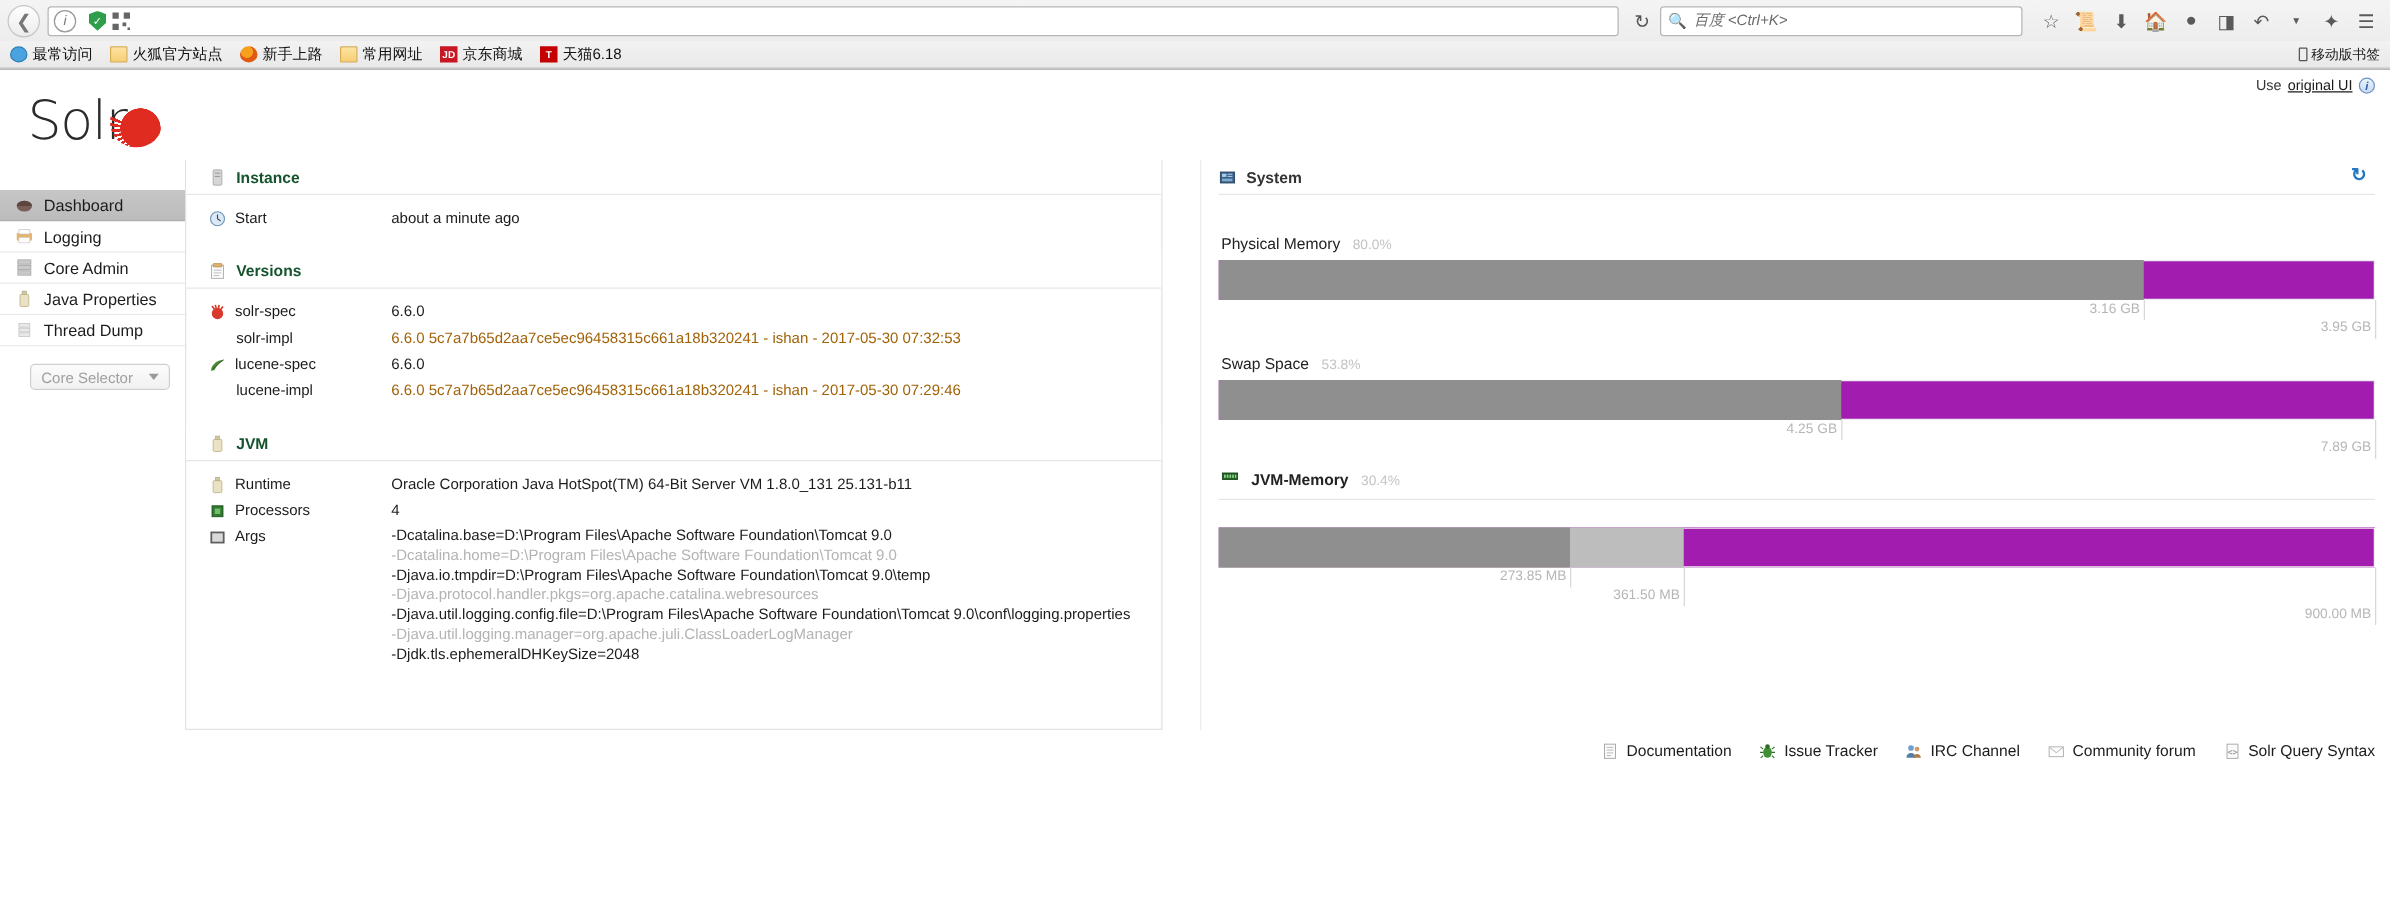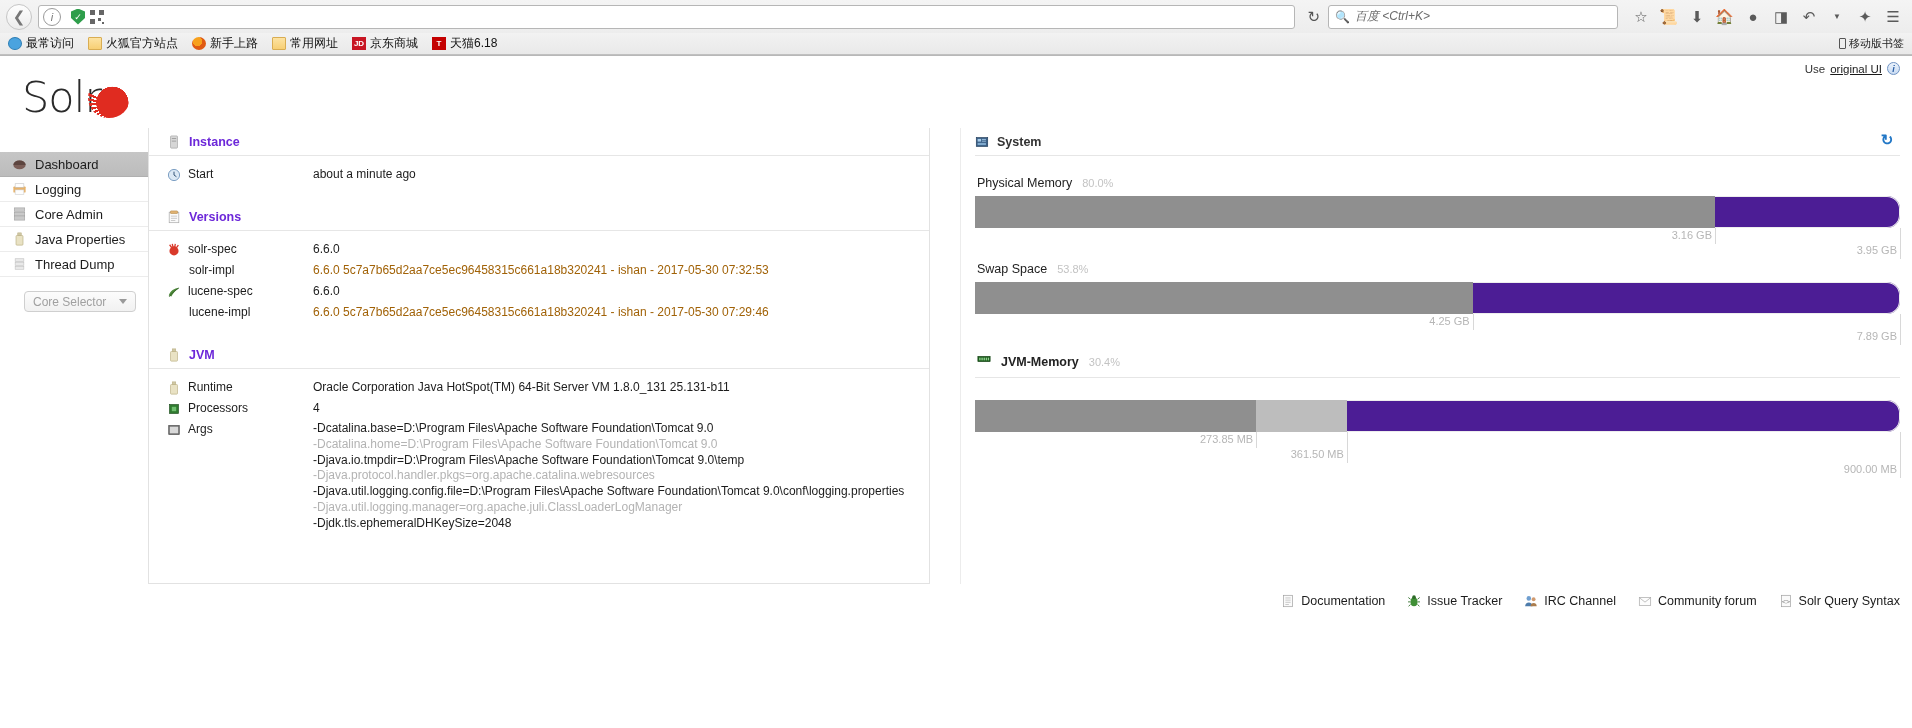--- a/index.html
+++ b/index.html
@@ -245,21 +245,21 @@
     min-height: 456px;
     padding-bottom: 10px;
   }
   .sec-head {
     display: flex; align-items: center; gap: 8px;
     height: 28px;
     padding-left: 18px;
     border-bottom: 1px solid #e6e6e6;
     font-weight: bold;
     font-size: 12.5px;
-    color: #6d28d9;
+    color: #14532d;
     background: #fff;
   }
   .sec-body { padding: 8px 0 18px 0; }
   .kv {
     display: flex;
     align-items: flex-start;
     padding: 2px 0 2px 18px;
     font-size: 12px;
     line-height: 17px;
   }
@@ -294,35 +294,34 @@
     gap: 8px;
     position: relative;
   }
   #refresh-btn {
     position: absolute; right: 4px; top: 3px;
     width: 18px; height: 18px;
     color: #2277c6;
     font-size: 15px;
     display: flex; align-items: center; justify-content: center;
   }
-  .meter-block { margin-top: 20px; }
+  .meter-block { margin-top: 32px; }
   .meter-title {
     display: flex; align-items: baseline; gap: 10px;
     margin-bottom: 6px;
     padding-left: 2px;
   }
   .meter-title .lbl { font-size: 12.5px; color: #222; }
   .meter-title .pct { font-size: 11px; color: #c3c3c3; }
   .meter-title .lbl.bold { font-weight: bold; }
   .bar-wrap {
     position: relative;
     height: 32px;
-    background: #4c1d95;
+    background: #a21caf;
     box-shadow: inset 0 0 0 1px #ededed;
-    border-radius: 13px;
   }
   .bar-seg {
     position: absolute; top: 0; bottom: 0; left: 0;
   }
   .bar-dark { background: #8f8f8f; }
   .bar-mid  { background: #bdbdbd; }
   .tick {
     position: absolute;
     top: 32px;
     border-left: 1px solid #d8d8d8;
@@ -625,21 +624,21 @@
         <div class="bar-seg bar-dark" style="width:80%"></div>
         <div class="tick" style="left:80%">
           <span>3.16 GB</span>
         </div>
         <div class="tick t2" style="left:100%">
           <span>3.95 GB</span>
         </div>
       </div>
     </div>
 
-    <div class="meter-block" style="margin-top:34px">
+    <div class="meter-block" style="margin-top:44px">
       <div class="meter-title">
         <span class="lbl">Swap Space</span>
         <span class="pct">53.8%</span>
       </div>
       <div class="bar-wrap">
         <div class="bar-seg bar-dark" style="width:53.8%"></div>
         <div class="tick" style="left:53.8%">
           <span>4.25 GB</span>
         </div>
         <div class="tick t2" style="left:100%">

